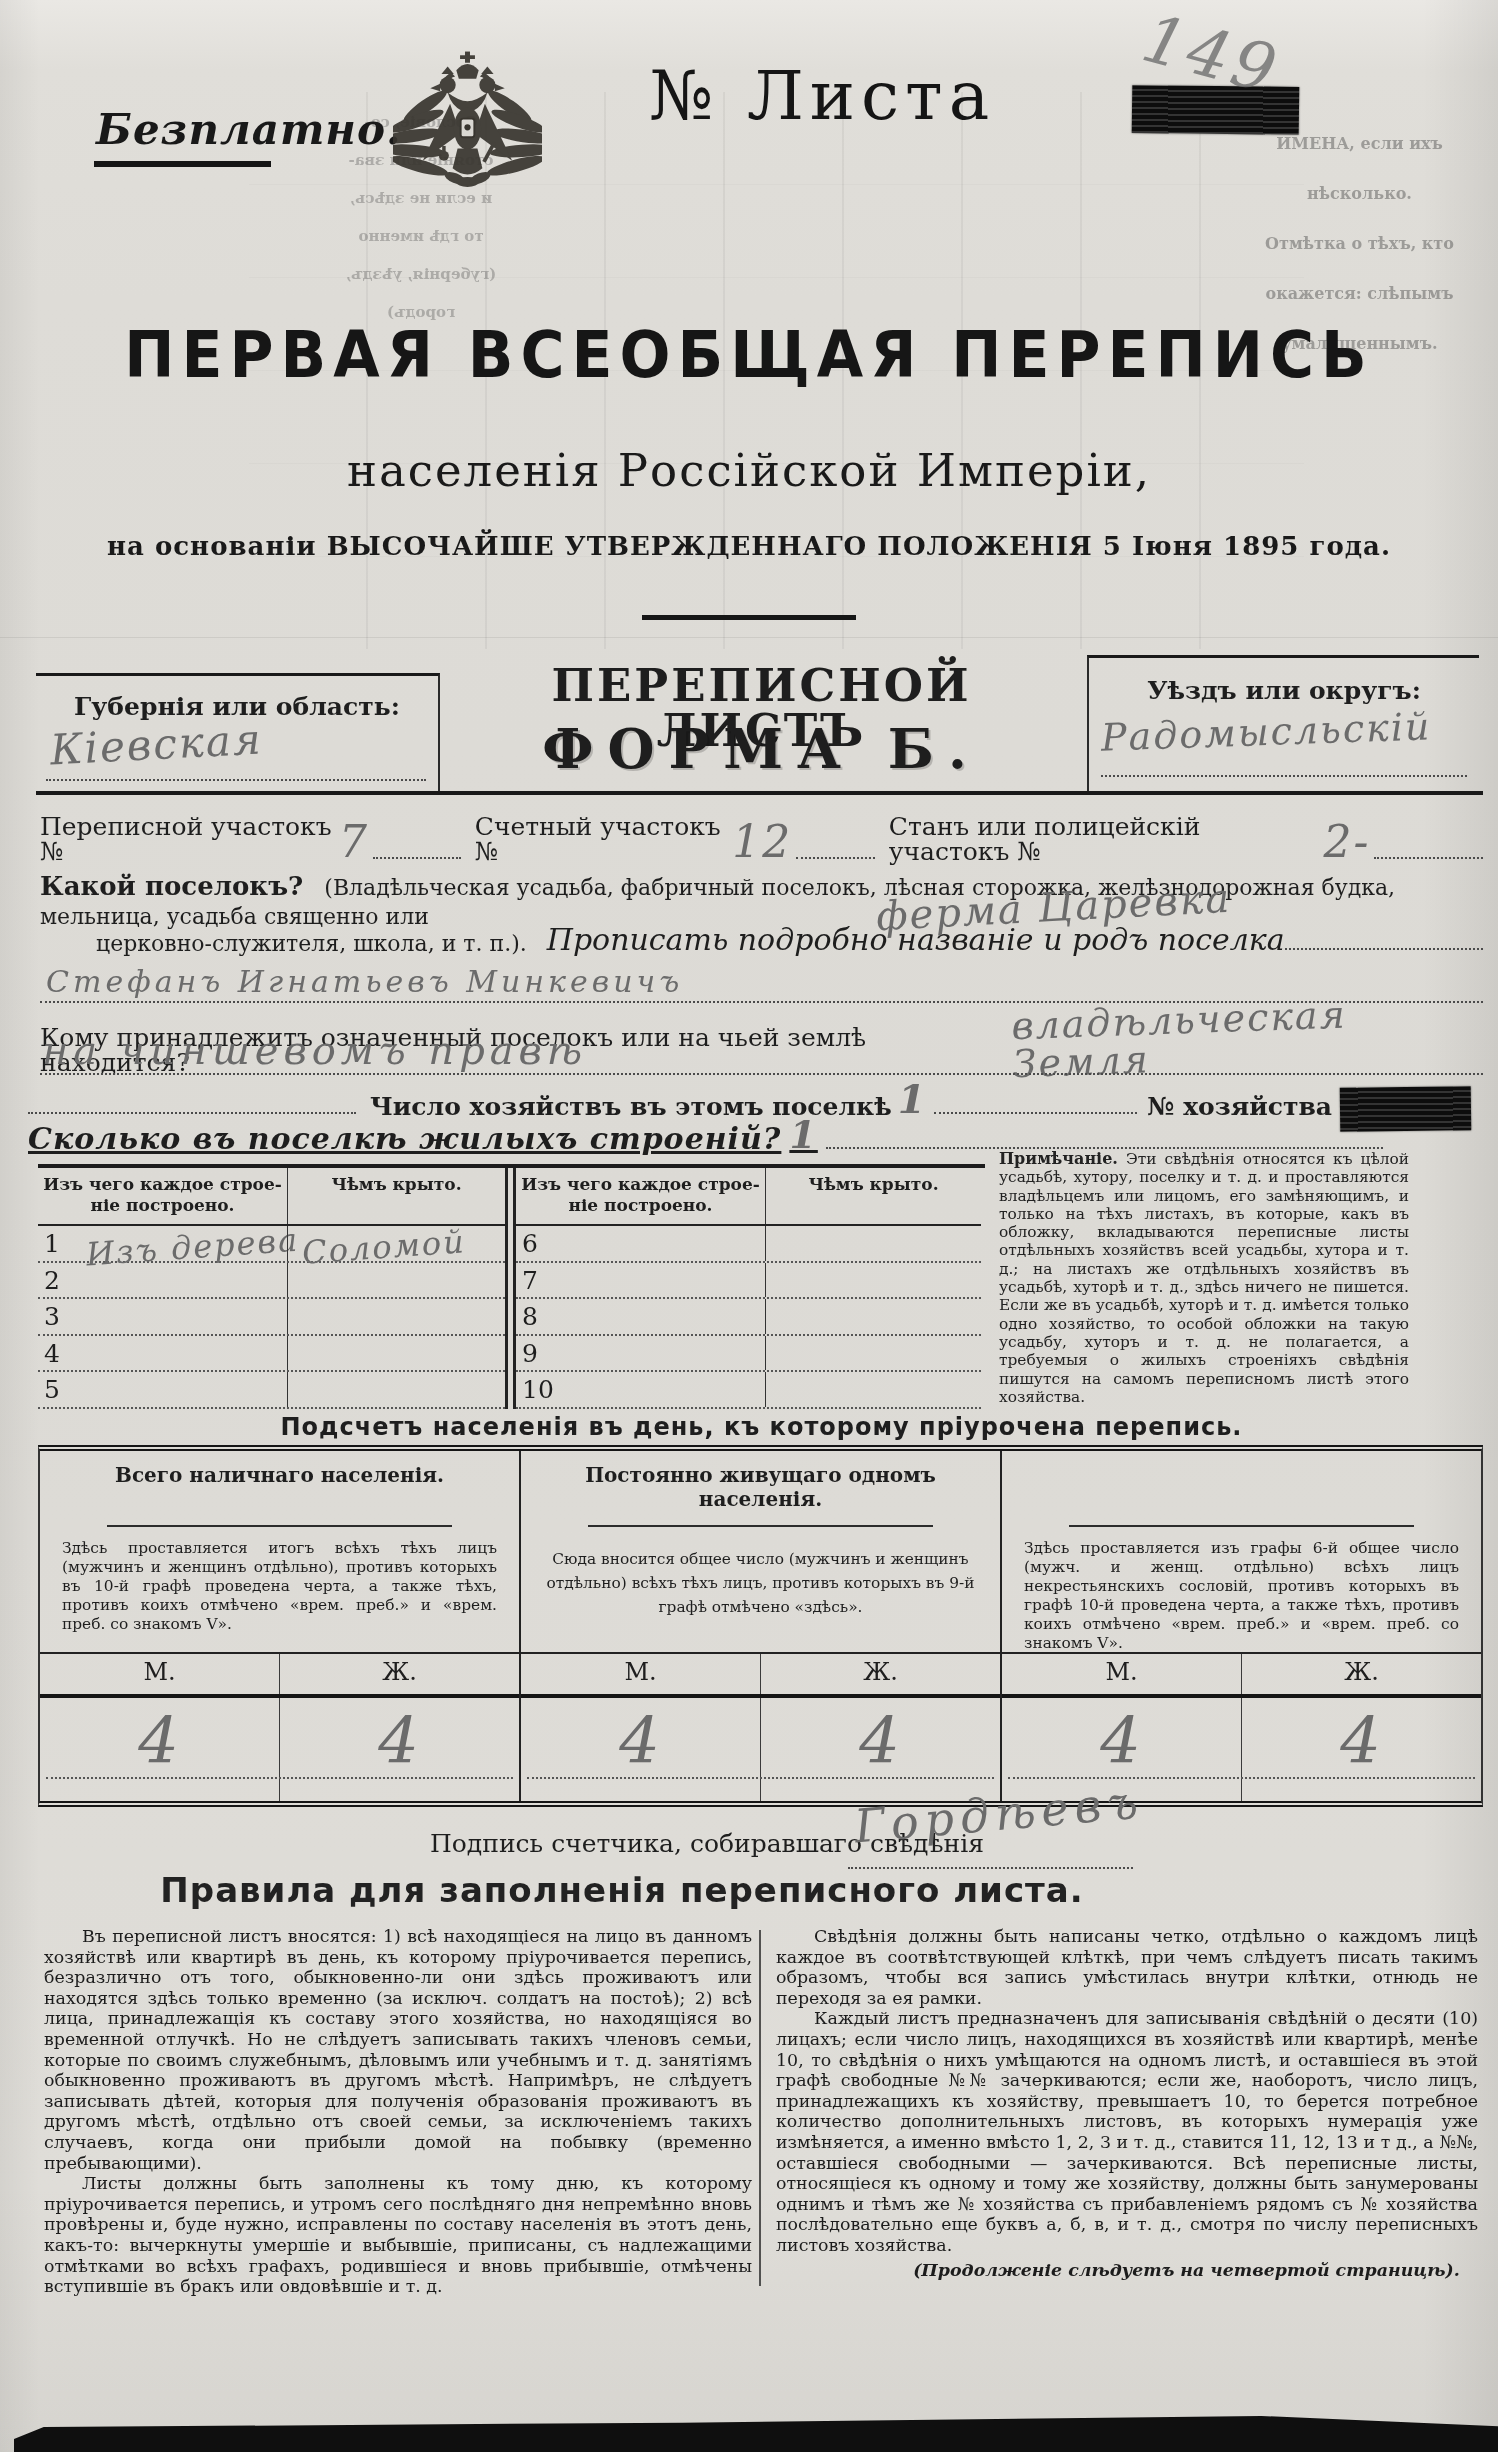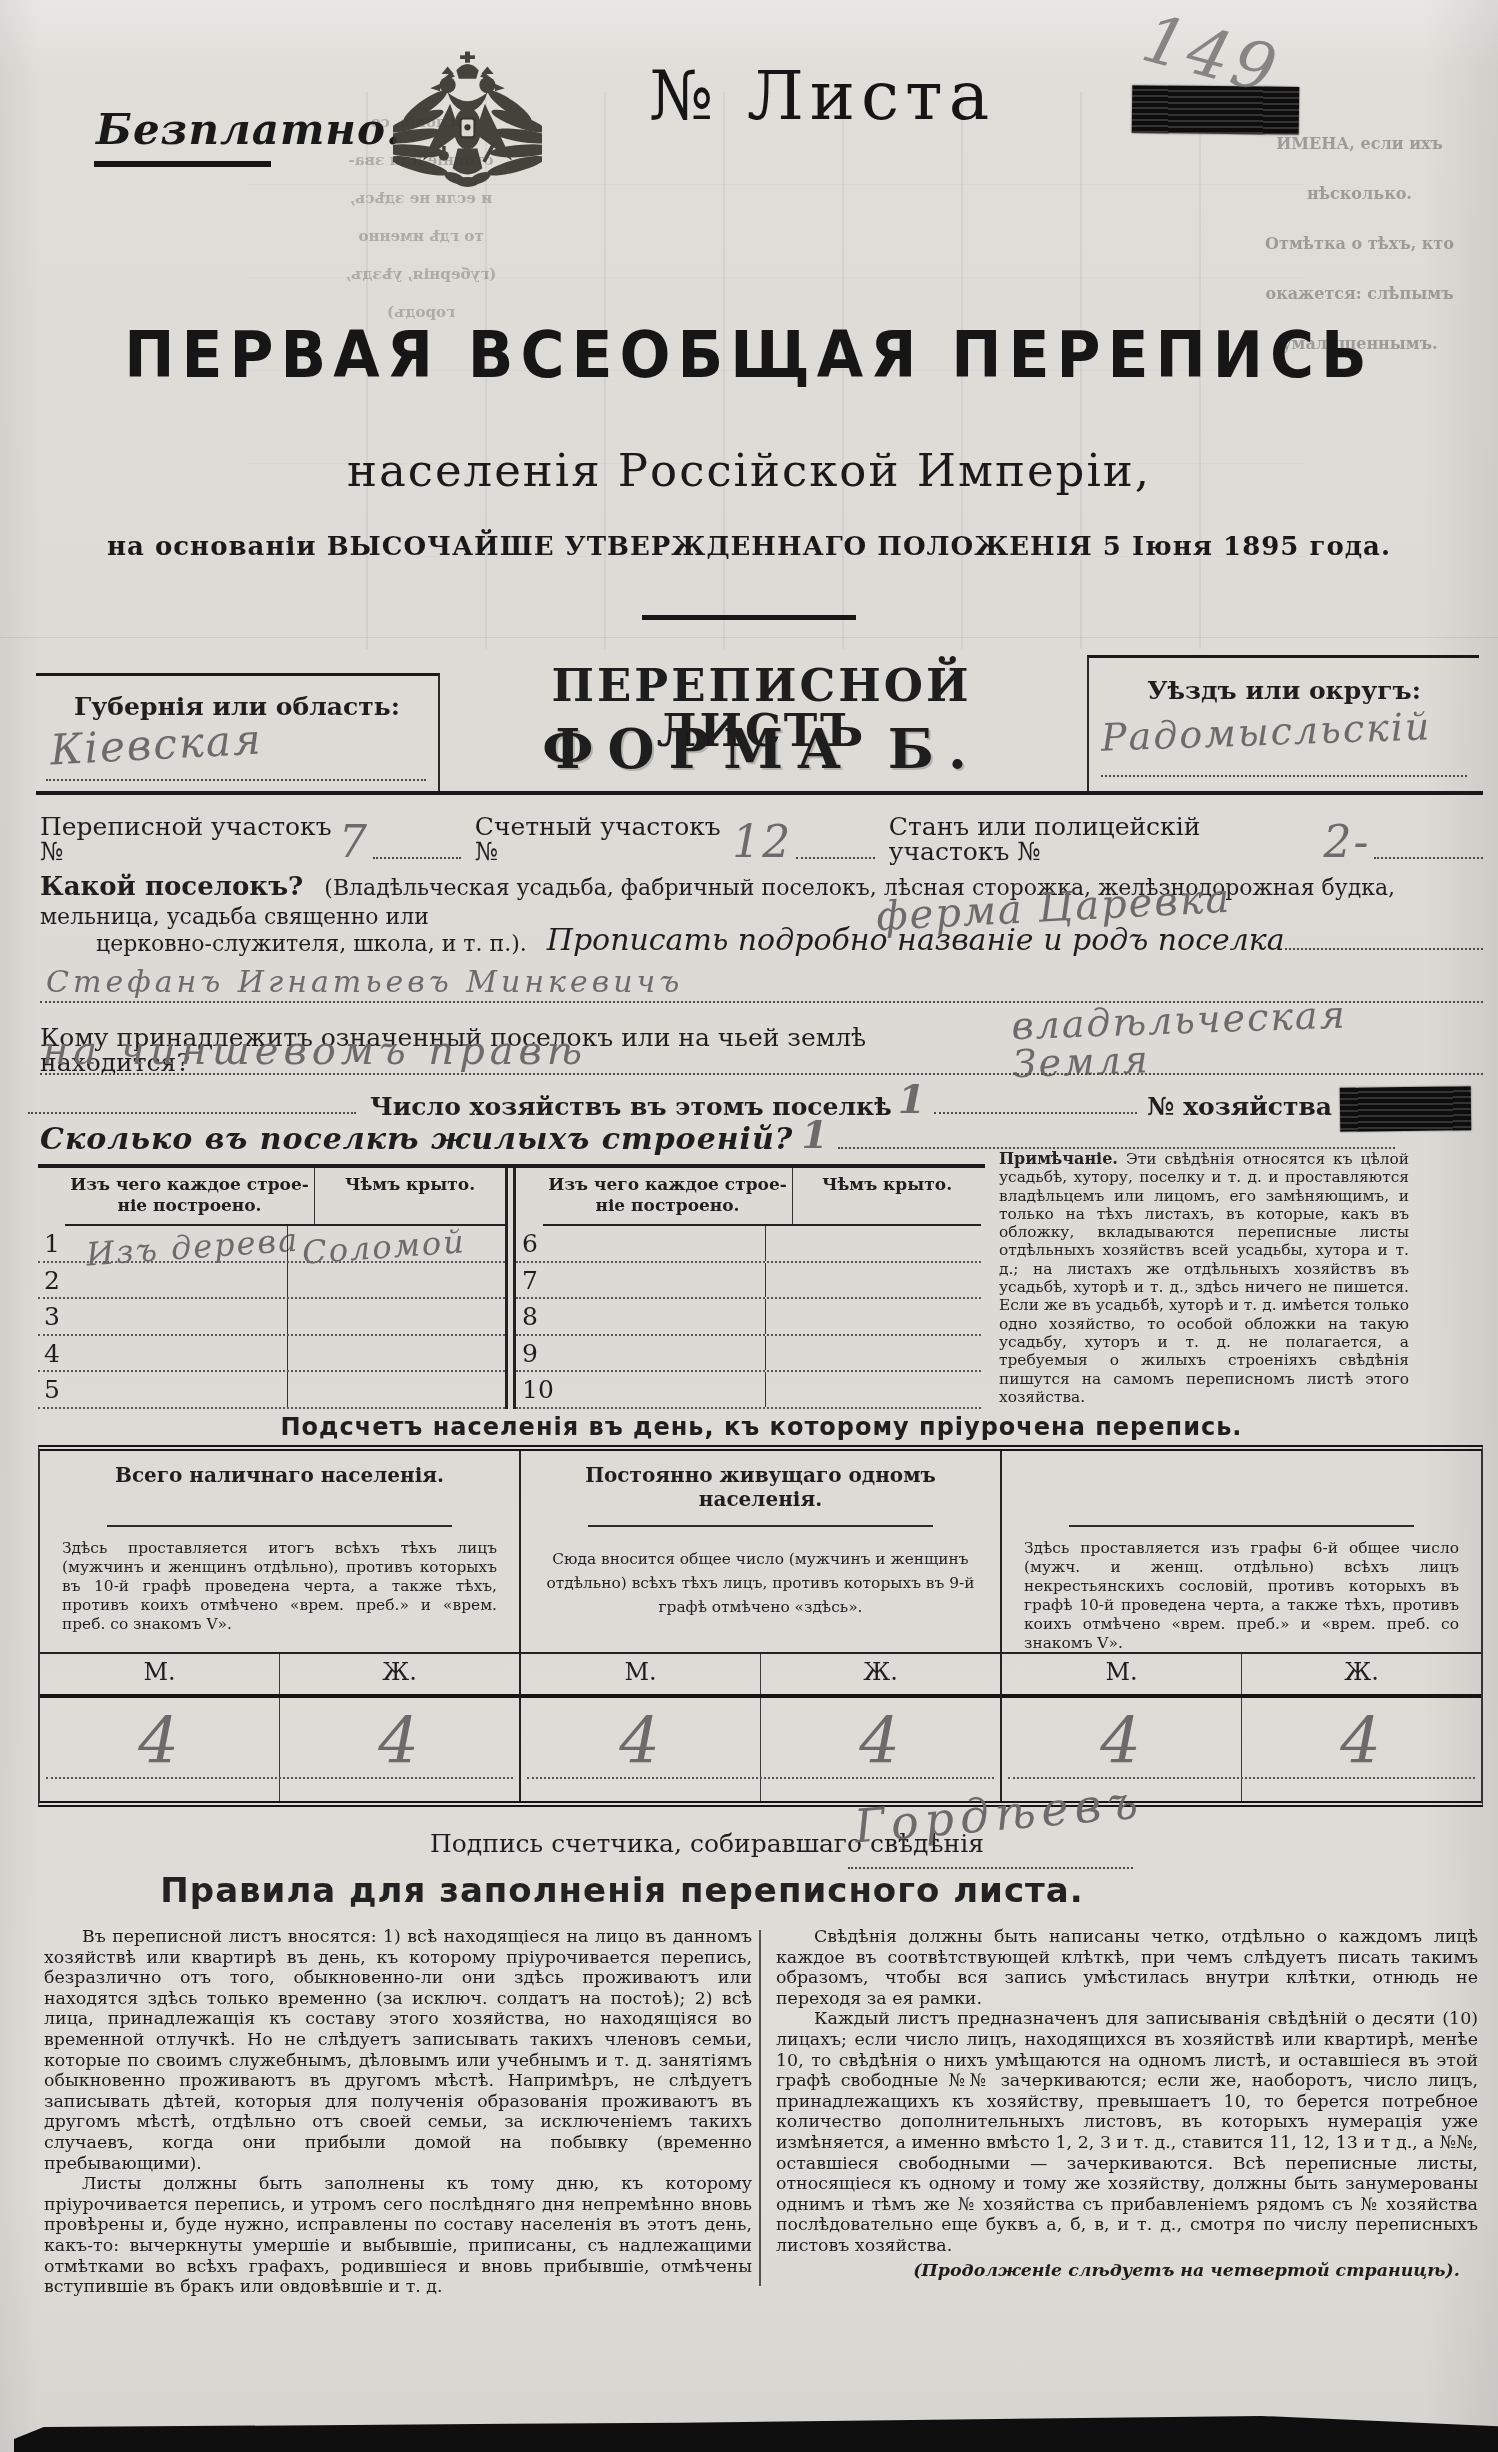--- a/index.html
+++ b/index.html
@@ -59,29 +59,29 @@
   .hw-poselok{left:876px;top:884px;font-size:40px;transform:rotate(-3deg);}
   .hwline1{left:40px;top:947px;width:1443px;height:54px;border-bottom:2px dotted #4a4a4a;}
   .hwline1 .hw{position:absolute;left:6px;bottom:2px;font-size:30px;letter-spacing:4px;}
   .ownerq{left:40px;top:999px;width:1443px;font:25px/1 "DejaVu Serif",serif;}
   .ownerq .hw{font-size:38px;margin-left:18px;transform:rotate(-2deg);}
   .hwline2{left:40px;top:1037px;width:1443px;height:36px;border-bottom:2px dotted #4a4a4a;}
   .hwline2 .hw{position:absolute;left:2px;bottom:0;font-size:40px;letter-spacing:5px;}
   .households{left:28px;top:1075px;width:1443px;font:bold 25px/1 "DejaVu Serif",serif;}
   .households .hw{font-size:40px;margin:0 6px;}
   .redact-hh{display:inline-block;width:131px;height:44px;margin-left:8px;transform:translateY(12px) rotate(-.6deg);}
-  .buildq{left:40px;top:1116px;width:1443px;font:bold italic 30px/1 "DejaVu Serif",serif;letter-spacing:1px;}
+  .buildq{left:28px;top:1116px;width:1443px;font:bold italic 30px/1 "DejaVu Serif",serif;letter-spacing:1px;text-decoration:underline;}
   .buildq .hw{font-size:38px;margin:0 8px;}
 
   
   .btable{left:38px;top:1164px;width:947px;height:241px;border-top:4px solid #1c1c1c;display:flex;}
   .bt-half{display:flex;flex-direction:column;box-sizing:border-box;}
   .bt-left{width:470px;border-right:3px solid #222;}
   .bt-right{width:468px;border-left:3px solid #222;margin-left:5px;}
-  .bt-hrow{display:flex;height:56px;border-bottom:2px solid #222;margin-left:27px;}
+  .bt-hrow{display:flex;height:56px;border-bottom:2px solid #222;}
   .bt-h{font:bold 17px/21px "DejaVu Serif",serif;text-align:center;padding-top:6px;box-sizing:border-box;}
   .bt-h1{width:249px;}
   .bt-h2{flex:1;border-left:1px solid #333;}
   .bt-row{flex:1;display:flex;border-bottom:2px dotted #555;position:relative;}
   .bt-no{width:34px;font:25px/1 "DejaVu Serif",serif;padding:5px 0 0 6px;box-sizing:border-box;}
   .bt-c1{width:215px;position:relative;}
   .bt-c2{flex:1;border-left:1px solid #333;position:relative;}
   .bt-hw{position:absolute;left:14px;top:2px;font-size:32px;transform:rotate(-4deg);white-space:nowrap;}
 
   .note{left:999px;top:1150px;width:410px;font:15.4px/18.3px "DejaVu Serif",serif;text-align:justify;color:#222;}

